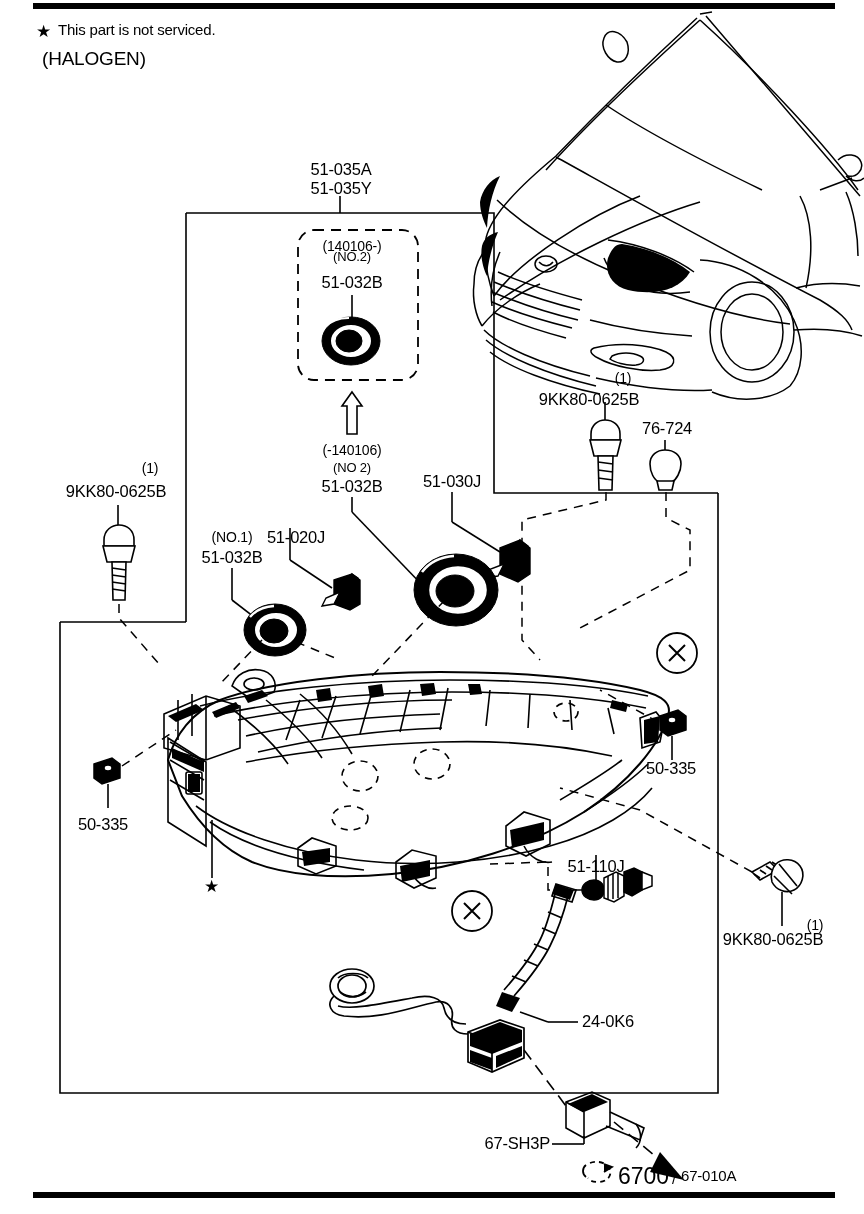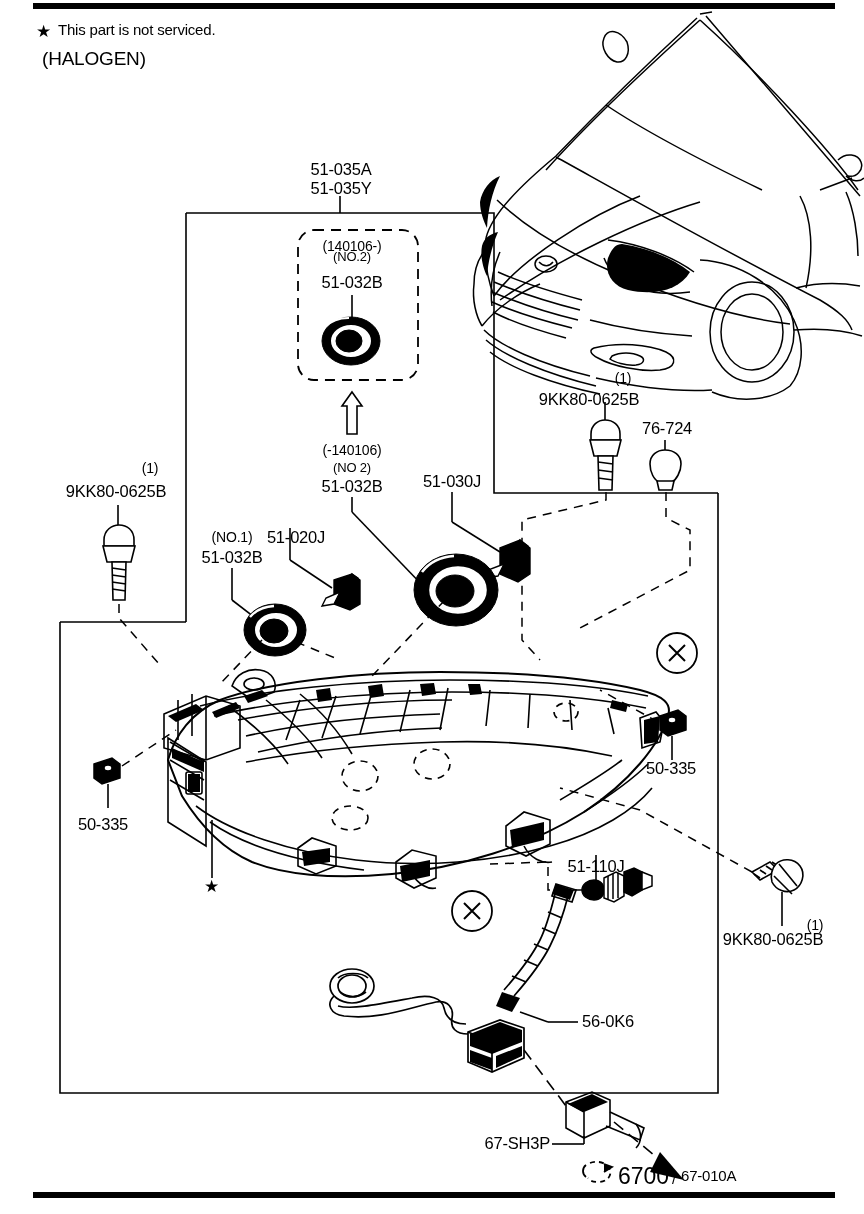--- a/index.html
+++ b/index.html
@@ -401,21 +401,21 @@
   <div class="lbl lbl-main ctr" style="left:667px; top:419px;">76-724</div>
 
   <div class="lbl lbl-main ctr" style="left:103px; top:815px;">50-335</div>
   <div class="lbl lbl-main ctr" style="left:671px; top:759px;">50-335</div>
 
   <div class="lbl lbl-small ctr" style="left:815px; top:918px;">(1)</div>
   <div class="lbl lbl-main ctr" style="left:773px; top:930px;">9KK80-0625B</div>
 
   <div class="lbl lbl-main ctr" style="left:596px; top:833px;margin-top:24px;">51-110J</div>
 
-  <div class="lbl lbl-main" style="left:582px; top:1012px;">56-0K6</div>
+  <div class="lbl lbl-main" style="left:582px; top:1012px;">24-0K6</div>
 
   <div class="lbl lbl-main rgt" style="left:550px; top:1134px;">67-SH3P</div>
 
   <div class="lbl starglyph" style="left:204px; top:878px;">★</div>
 
   <div class="lbl bigno" style="left:618px; top:1164px;">6700</div>
   <div class="lbl refno" style="left:672px; top:1171px;">/</div>
   <div class="lbl refno" style="left:681px; top:1168px;">67-010A</div>
 
 </div>

